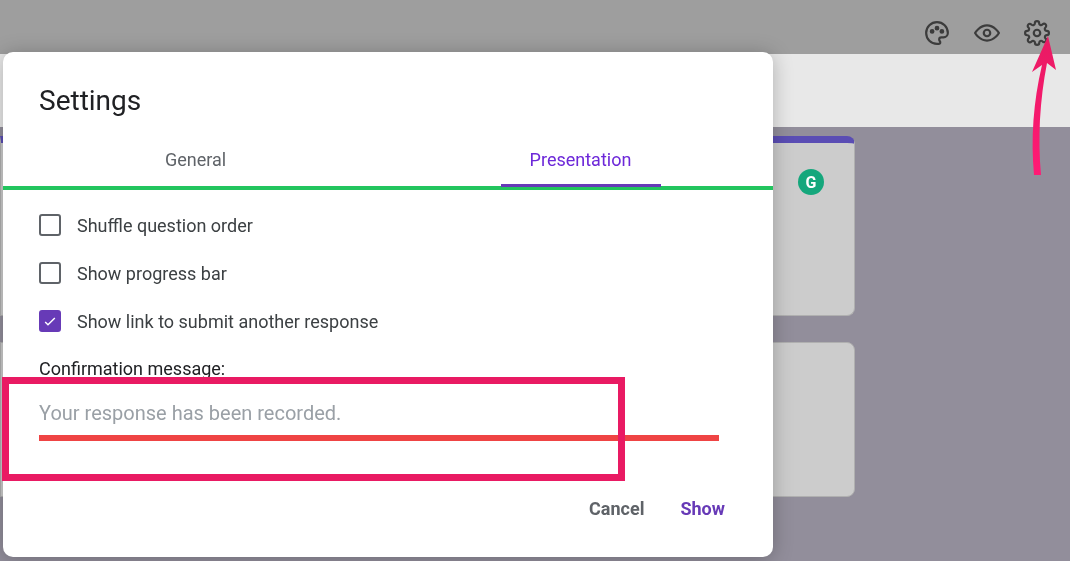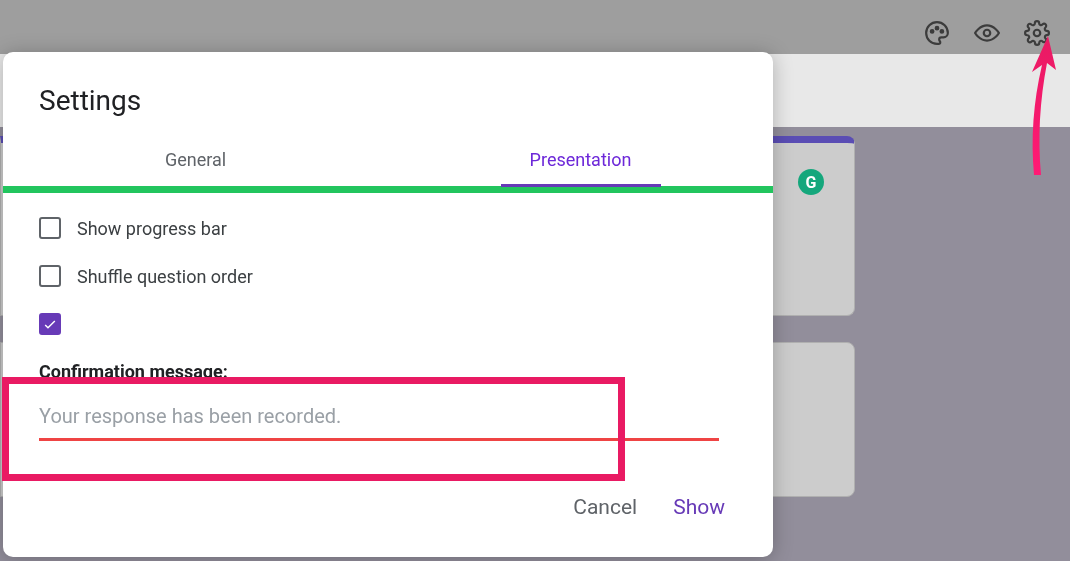--- a/index.html
+++ b/index.html
@@ -95,21 +95,21 @@
       flex-direction: column;
     }
     .dialog-title {
       font-size: 28px;
       color: #202124;
       padding: 32px 36px 18px 36px;
       font-weight: 400;
     }
     .tabs {
       display: flex;
-      border-bottom: 7px solid #22c55e;
+      border-bottom: 4px solid #22c55e;
     }
     .tab {
       flex: 1;
       text-align: center;
       padding: 14px 0 16px 0;
       font-size: 18px;
       color: #5f6368;
       cursor: pointer;
       position: relative;
     }
@@ -165,45 +165,45 @@
       height: 104px;
       border: 7px solid #e91a63;
       pointer-events: none;
       z-index: 50;
     }
     .confirm-section {
       margin-top: 6px;
     }
     .confirm-label {
       font-size: 18px;
-      font-weight: 700;
+      font-weight: 400;
       color: #202124;
       margin-bottom: 18px;
     }
     .confirm-input {
       width: 680px;
       border: none;
-      border-bottom: 3px solid #ef4444;
+      border-bottom: 6px solid #ef4444;
       font-size: 20px;
       color: #9aa0a6;
       padding: 4px 0 10px 0;
       outline: none;
       background: transparent;
       font-family: inherit;
     }
     .confirm-input::placeholder { color: #9aa0a6; }
     .dialog-footer {
       display: flex;
       justify-content: flex-end;
       gap: 28px;
       padding: 0 44px 32px 0;
     }
     .btn {
-      font-size: 21px;
-      font-weight: 400;
+      font-size: 18px;
+      font-weight: 700;
       cursor: pointer;
       background: none;
       border: none;
       padding: 6px 4px;
       font-family: inherit;
     }
     .btn-cancel { color: #5f6368; }
     .btn-save { color: #673ab7; }
     .arrow-annot {
       position: absolute;
@@ -252,39 +252,40 @@
 <div class="dialog">
   <div class="dialog-title">Settings</div>
 
   <div class="tabs">
     <div class="tab">General</div>
     <div class="tab active">Presentation</div>
   </div>
 
   <div class="dialog-body">
     <div class="checkbox-row">
+      <div class="checkbox" id="cb2">
+        
+      </div>
+      <span class="checkbox-label">Shuffle question order</span>
+    </div>
+
+    <div class="checkbox-row">
       <div class="checkbox" id="cb1">
         
       </div>
       <span class="checkbox-label">Show progress bar</span>
-    </div>
-
-    <div class="checkbox-row">
-      <div class="checkbox" id="cb2">
-        
-      </div>
-      <span class="checkbox-label">Shuffle question order</span>
     </div>
 
     <div class="checkbox-row">
       <div class="checkbox checked" id="cb3">
         <svg viewBox="0 0 24 24">
             <path fill="#fff" d="M9 16.2l-3.5-3.5L4 14.2 9 19.2 20 8.2l-1.5-1.5z"></path>
           </svg>
       </div>
+      <span class="checkbox-label">Show link to submit another response</span>
     </div>
 
     <div class="confirm-section">
       <div class="confirm-label">Confirmation message:</div>
       <input class="confirm-input" type="text" placeholder="Your response has been recorded." style="">
     </div>
   </div>
 
   <div class="dialog-footer">
     <button class="btn btn-cancel">Cancel</button>

